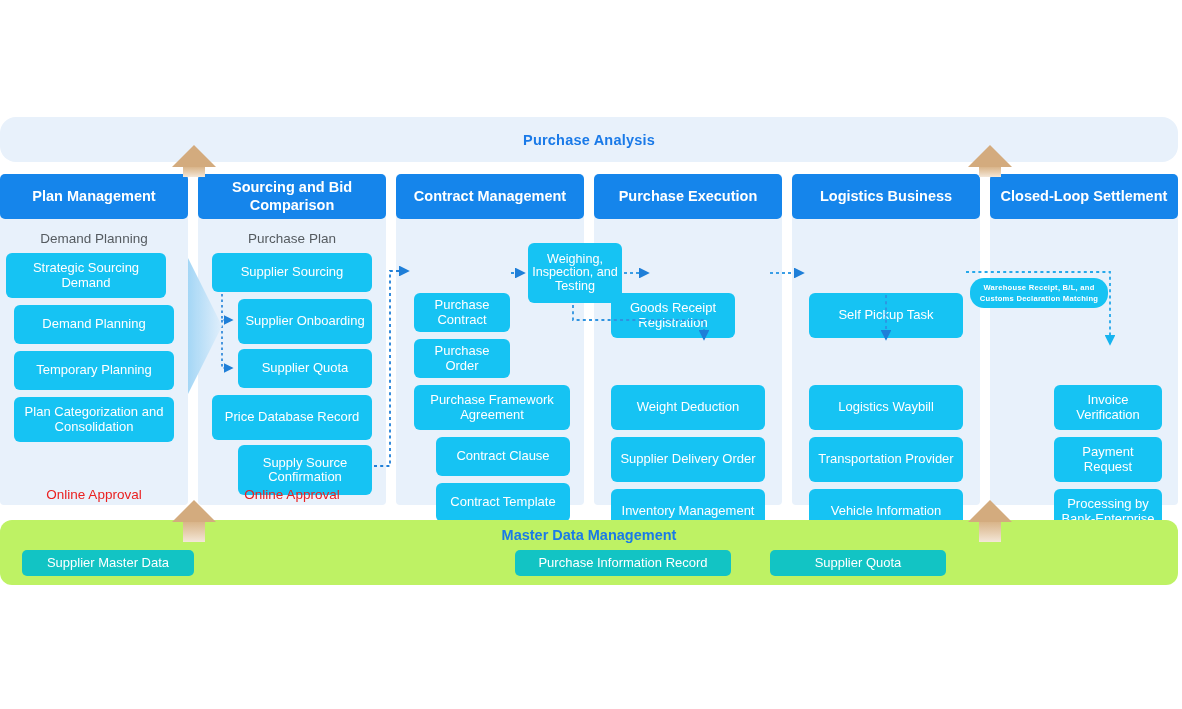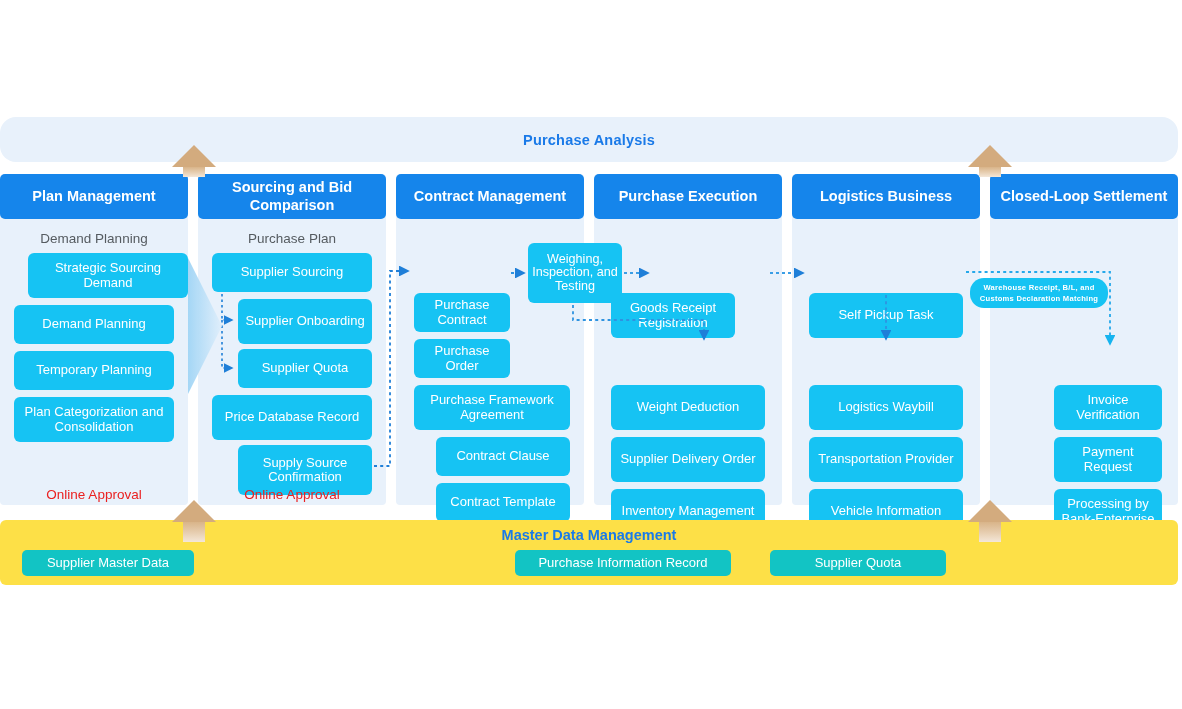--- a/index.html
+++ b/index.html
@@ -42,22 +42,22 @@
     letter-spacing: 0.2px;
   }
 
   
   .banner-bottom {
     position: absolute;
     left: 0px;
     top: 520px;
     width: 1178px;
     height: 65px;
-    background: #fde047;
-    border-radius: 6px;
+    background: #bef264;
+    border-radius: 12px;
   }
   .banner-bottom .banner-label {
     position: absolute;
     left: 0; right: 0;
     top: 7px;
     text-align: center;
     color: #1a7ae8;
     font-weight: bold;
     font-size: 14.5px;
   }
@@ -224,21 +224,21 @@
 
   <div class="banner-top">
     <span class="banner-label">Purchase Analysis</span>
   </div>
 
   <div class="col" id="col1" style="left:0px; width:188px;">
     <div class="col-body"></div>
     <div class="col-head">Plan Management</div>
     <div class="col-inner">
       <div class="subtitle" style="top:12px;">Demand Planning</div>
-      <div class="chip" style="left:28px; top:34px; width:160px; height:45px;">Strategic Sourcing Demand</div>
+      <div class="chip" style="left:6px; top:34px; width:160px; height:45px;">Strategic Sourcing Demand</div>
       <div class="chip" style="left:14px; top:86px; width:160px; height:39px;">Demand Planning</div>
       <div class="chip" style="left:14px; top:132px; width:160px; height:39px;">Temporary Planning</div>
       <div class="chip" style="left:14px; top:178px; width:160px; height:45px;">Plan Categorization and Consolidation</div>
       <div class="approval" style="top:268px;">Online Approval</div>
     </div>
   </div>
 
   <div class="col" id="col2" style="left:198px; width:188px;">
     <div class="col-body"></div>
     <div class="col-head">Sourcing and Bid Comparison</div>

